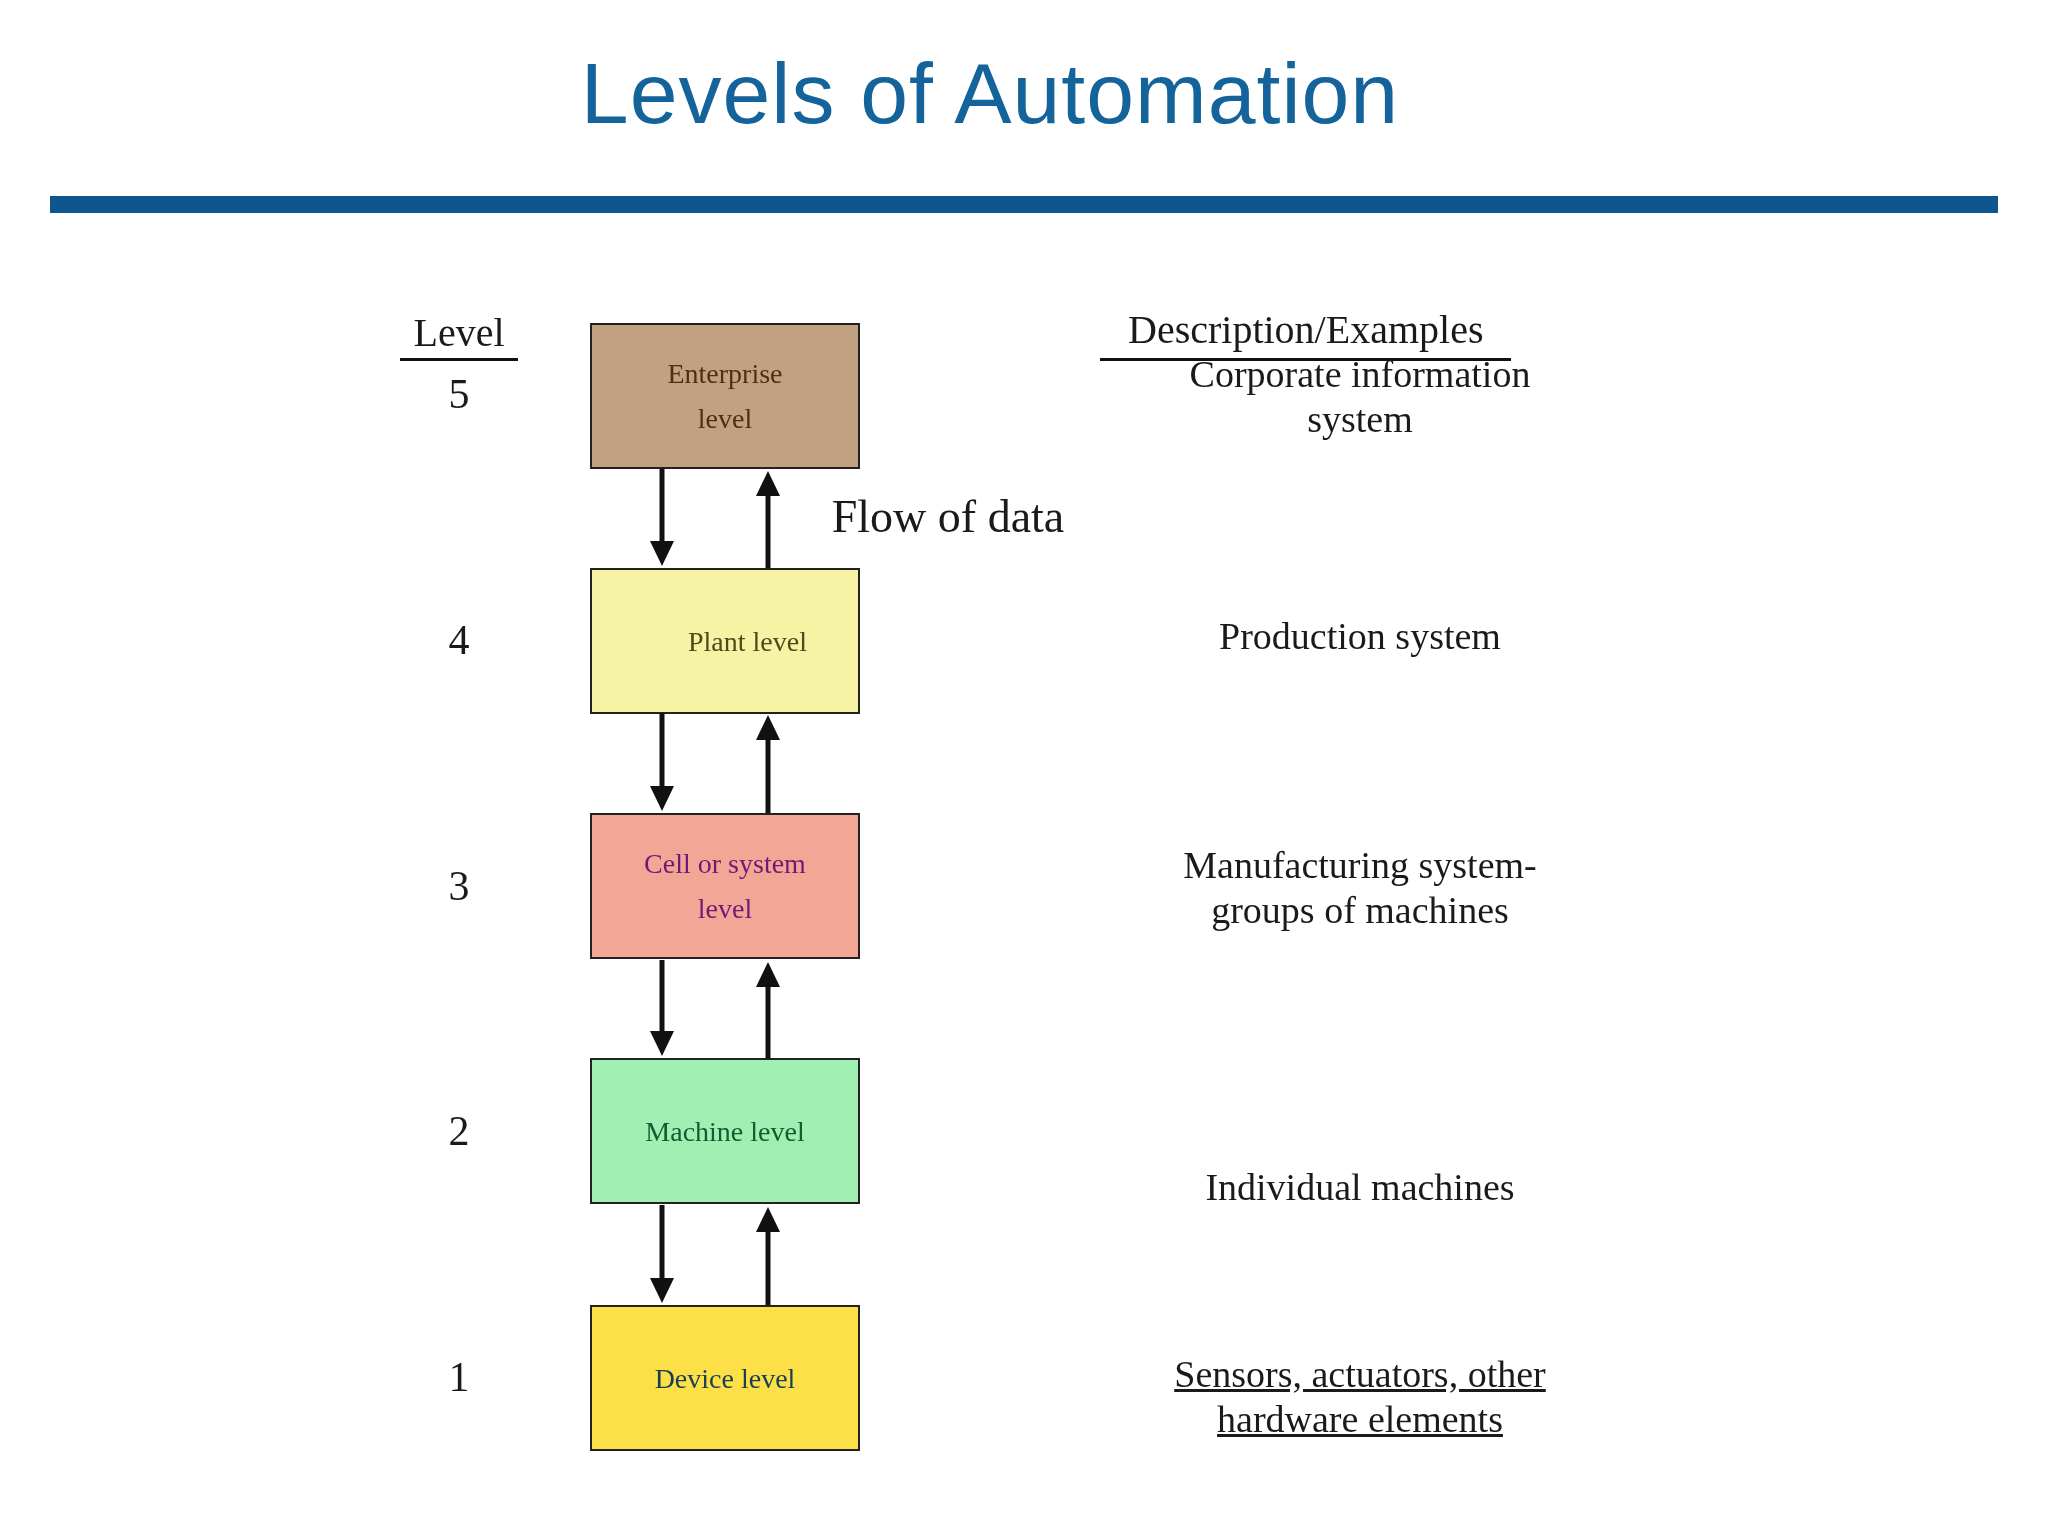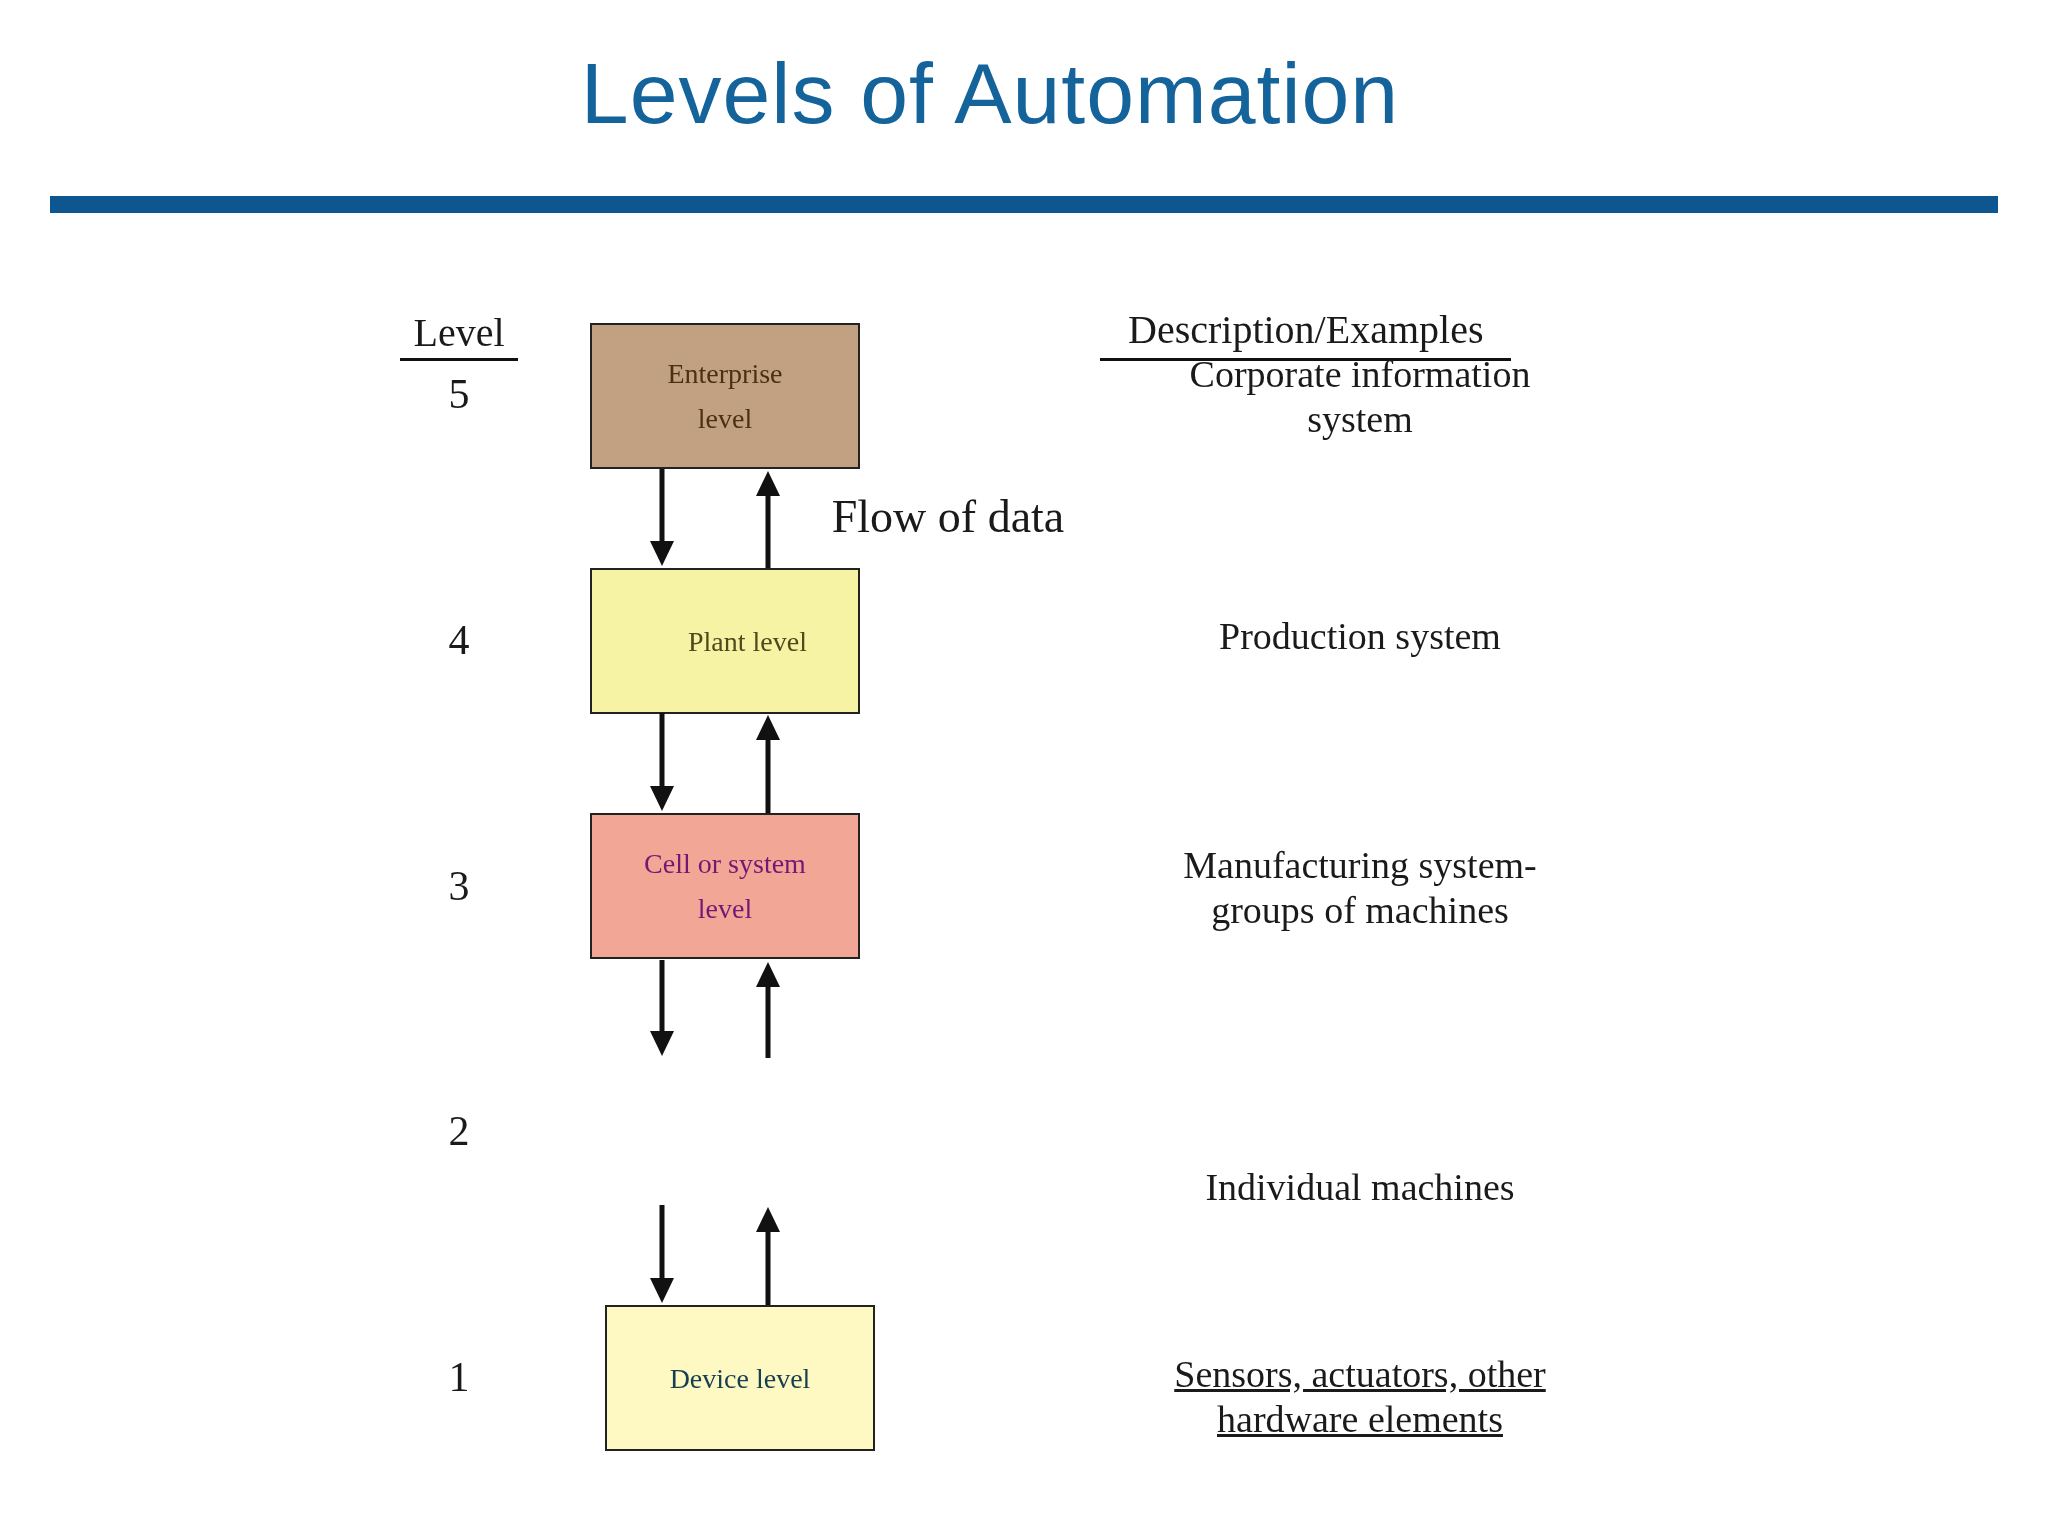--- a/index.html
+++ b/index.html
@@ -97,21 +97,22 @@
   <div class="level-number num-4">4</div>
   <div class="level-number num-3">3</div>
   <div class="level-number num-2">2</div>
   <div class="level-number num-1">1</div>
 
   <div class="box box-0" style="background-color: rgb(194, 161, 131); color: rgb(75, 49, 16);">Enterprise
 level</div>
   <div class="box box-1" style="background-color: rgb(247, 243, 164); color: rgb(79, 74, 30);">Plant level</div>
   <div class="box box-2" style="background-color: rgb(242, 166, 149); color: #701a75;">Cell or system
 level</div>
-  <div class="box box-4" style="background-color: #fef9c3; color: rgb(23, 63, 82); margin-left: 15px;">Device level</div>
+  <div class="box box-3" style="background-color: rgb(162, 239, 180); color: rgb(19, 92, 45);">Machine level</div>
+  <div class="box box-4" style="background-color: #fde047; color: rgb(23, 63, 82);">Device level</div>
 
   <div class="gap gap-0" style="color: rgb(17, 17, 17);">
     <svg viewBox="0 0 270 99">
       <line x1="72" y1="0" x2="72" y2="74" stroke="currentColor" stroke-width="5"></line>
       <polygon points="60,72 84,72 72,97" fill="currentColor"></polygon>
       <line x1="178" y1="99" x2="178" y2="25" stroke="currentColor" stroke-width="5"></line>
       <polygon points="166,27 190,27 178,2" fill="currentColor"></polygon>
     </svg>
   </div>
   <div class="gap gap-1" style="color: rgb(17, 17, 17);">

